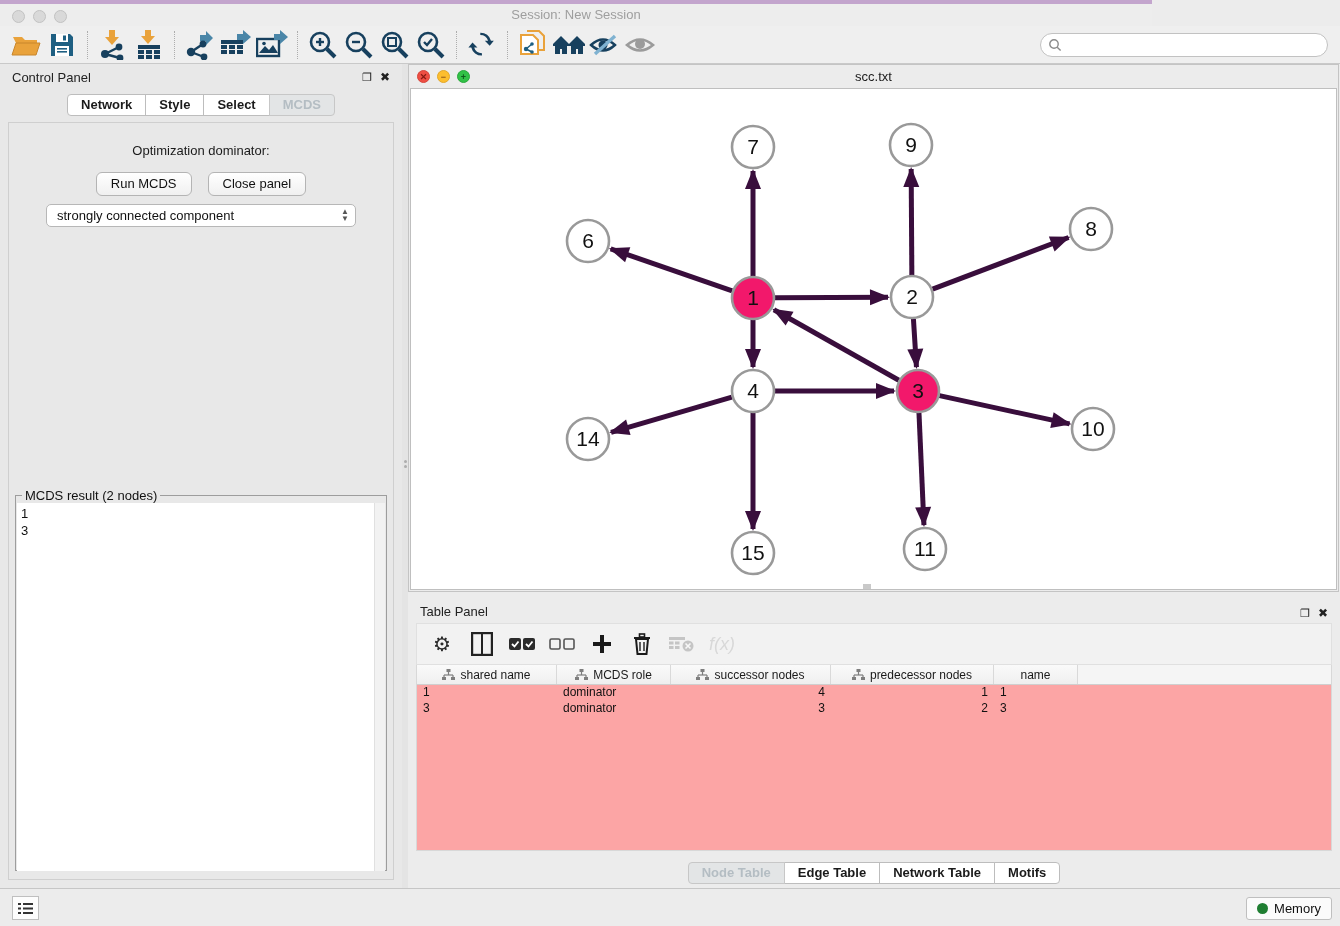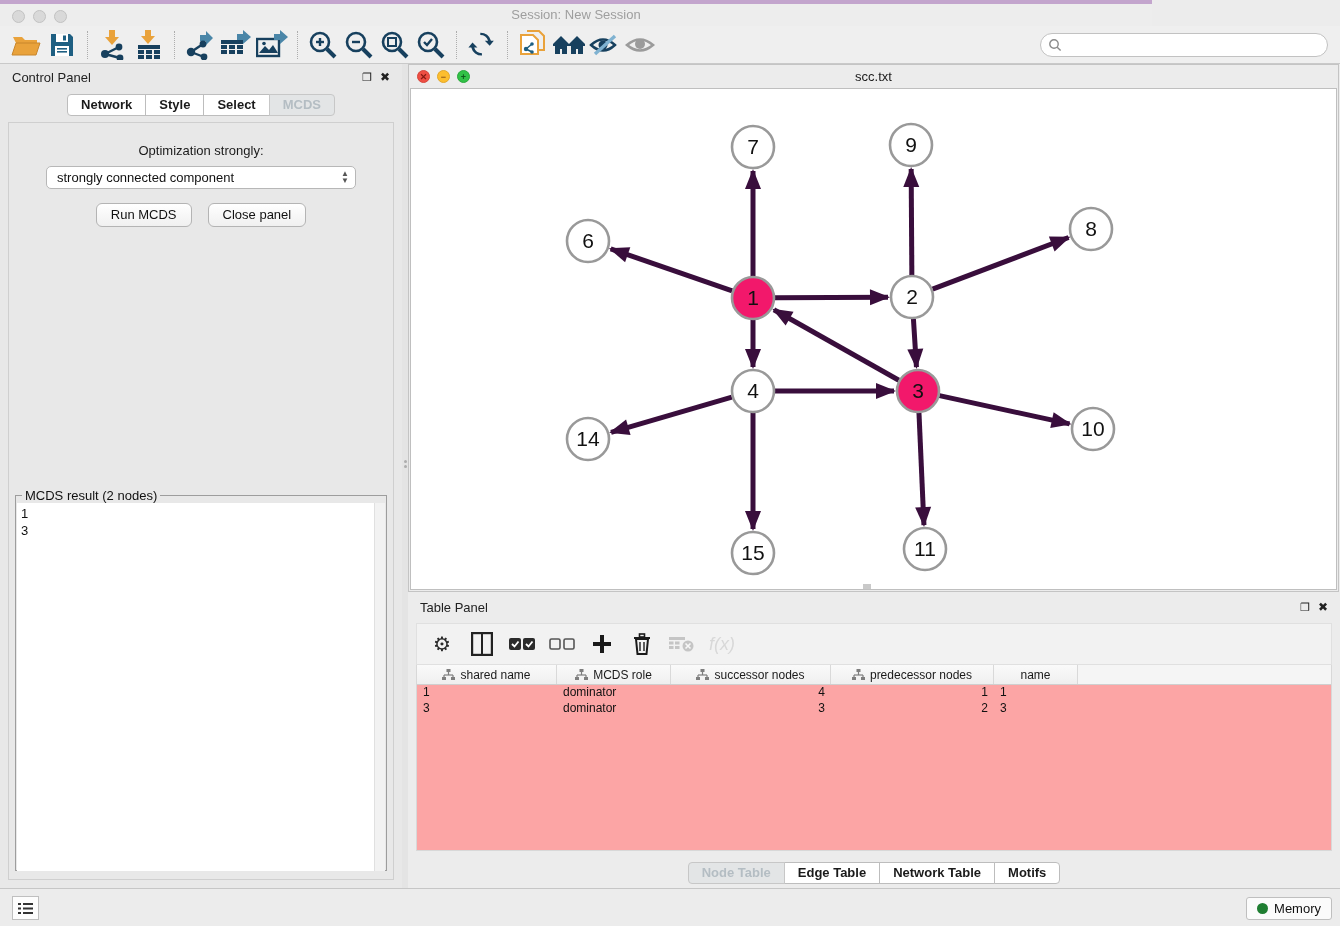--- a/index.html
+++ b/index.html
@@ -70,21 +70,21 @@
   .tl-close { background:#EE4E43; border:1px solid #D6453B; color:#841812; }
   .tl-min { background:#FDBE2E; border:1px solid #E3A829; color:#90591B; }
   .tl-max { background:#31C146; border:1px solid #2AA83C; color:#0D5B1B; }
   #net-title { position:absolute; left:0; width:100%; text-align:center; font-size:13px; color:#1A1A1A; }
   #net-canvas { position:absolute; left:1px; top:23px; width:927px; height:502px; background:#FFF;
     border:1px solid #BFBFBF; }
   #net-hthumb { position:absolute; left:452px; bottom:0px; width:8px; height:5px; background:#C9C9C9; }
 
   
   #table-panel { left:408px; top:595px; width:932px; height:293px; background:#ECECEC; }
-  #tp-header { height:24px; display:flex; align-items:center; padding:0 12px; }
+  #tp-header { height:24px; display:flex; align-items:flex-end; padding:0 12px; }
   #tp-title { font-size:13px; color:#222; flex:1; }
   #tp-toolbar { position:absolute; left:8px; top:28px; width:916px; height:42px; background:#F2F2F2;
     border:1px solid #E0E0E0; display:flex; align-items:center; padding-left:12px; gap:14px; }
   .tp-icon { display:flex; align-items:center; justify-content:center; width:26px; height:28px; }
   .tp-icon.disabled { opacity:.45; }
   #fx-label { font-family:Liberation Sans, sans-serif; font-style:italic; font-size:18px; color:#B9B9B9; }
   #tp-table { position:absolute; left:8px; top:70px; width:916px; height:186px; background:#fca5a5;
     border:1px solid #D8D8D8; border-top:none; }
   #tp-head { display:flex; height:20px; background:#F5F5F5; border-bottom:1px solid #CFCFCF; }
   .th { display:flex; align-items:center; justify-content:center; gap:5px; font-size:12px; color:#1A1A1A;
@@ -273,31 +273,31 @@
     <span class="win-btn" style="font-size:11px;">❐</span>
     <span class="win-btn">✖</span>
   </div>
   <div id="cp-tabs">
       <div class="tab">Network</div>
       <div class="tab">Style</div>
       <div class="tab">Select</div>
       <div class="tab active">MCDS</div>
     </div>
   <div id="cp-body">
-    <div id="opt-label">Optimization strongly:</div>
+    <div id="opt-label">Optimization dominator:</div>
+    <div id="mcds-buttons">
+      <button class="push-btn">Run MCDS</button>
+      <button class="push-btn">Close panel</button>
+    </div>
     <div id="criterion-select">
       <span>strongly connected component</span>
       <span id="criterion-stepper">
           <span>▲</span>
           <span>▼</span>
         </span>
-    </div>
-    <div id="mcds-buttons">
-      <button class="push-btn">Run MCDS</button>
-      <button class="push-btn">Close panel</button>
     </div>
     <div id="result-box">
       <span id="result-legend">MCDS result (2 nodes)</span>
       <div id="result-text">1
 3</div>
       <div id="result-scrollbar"></div>
     </div>
   </div>
 </div>
 

